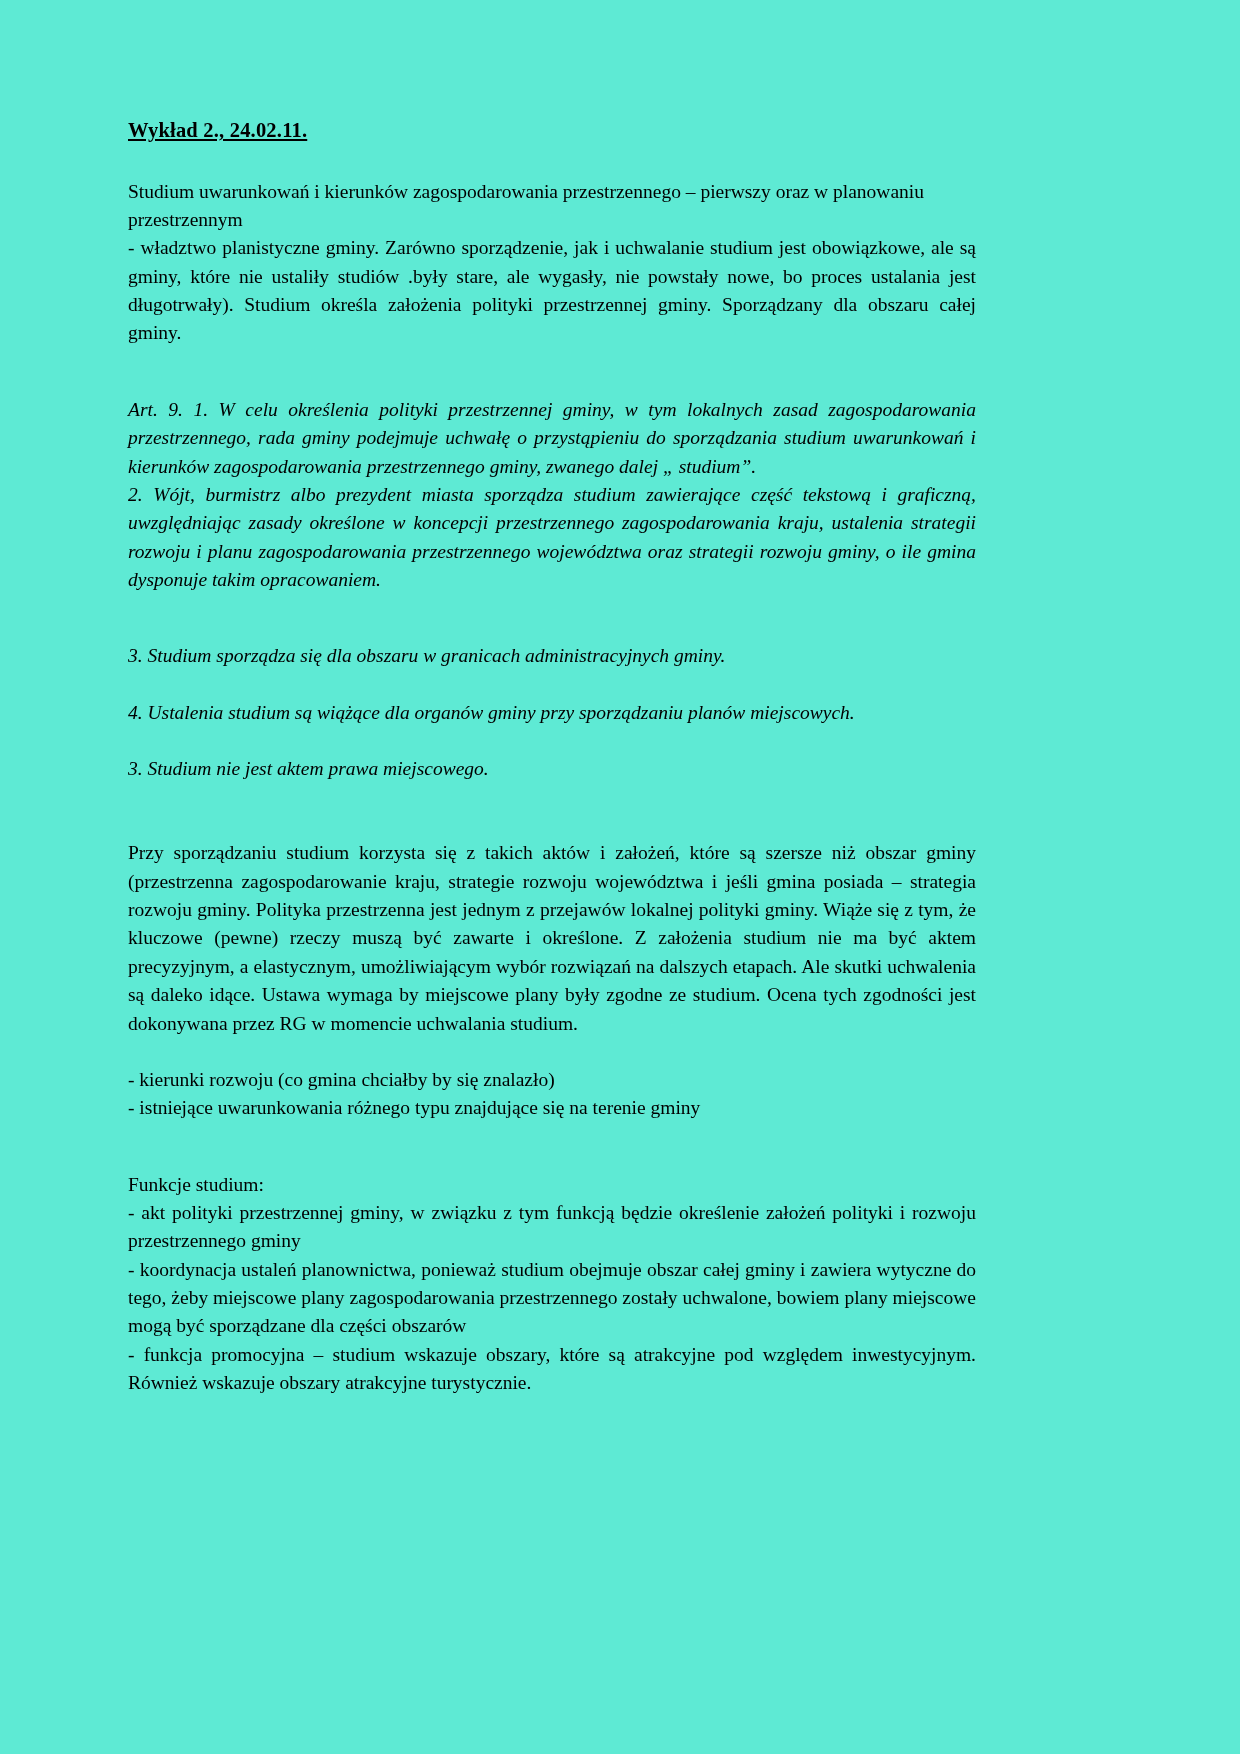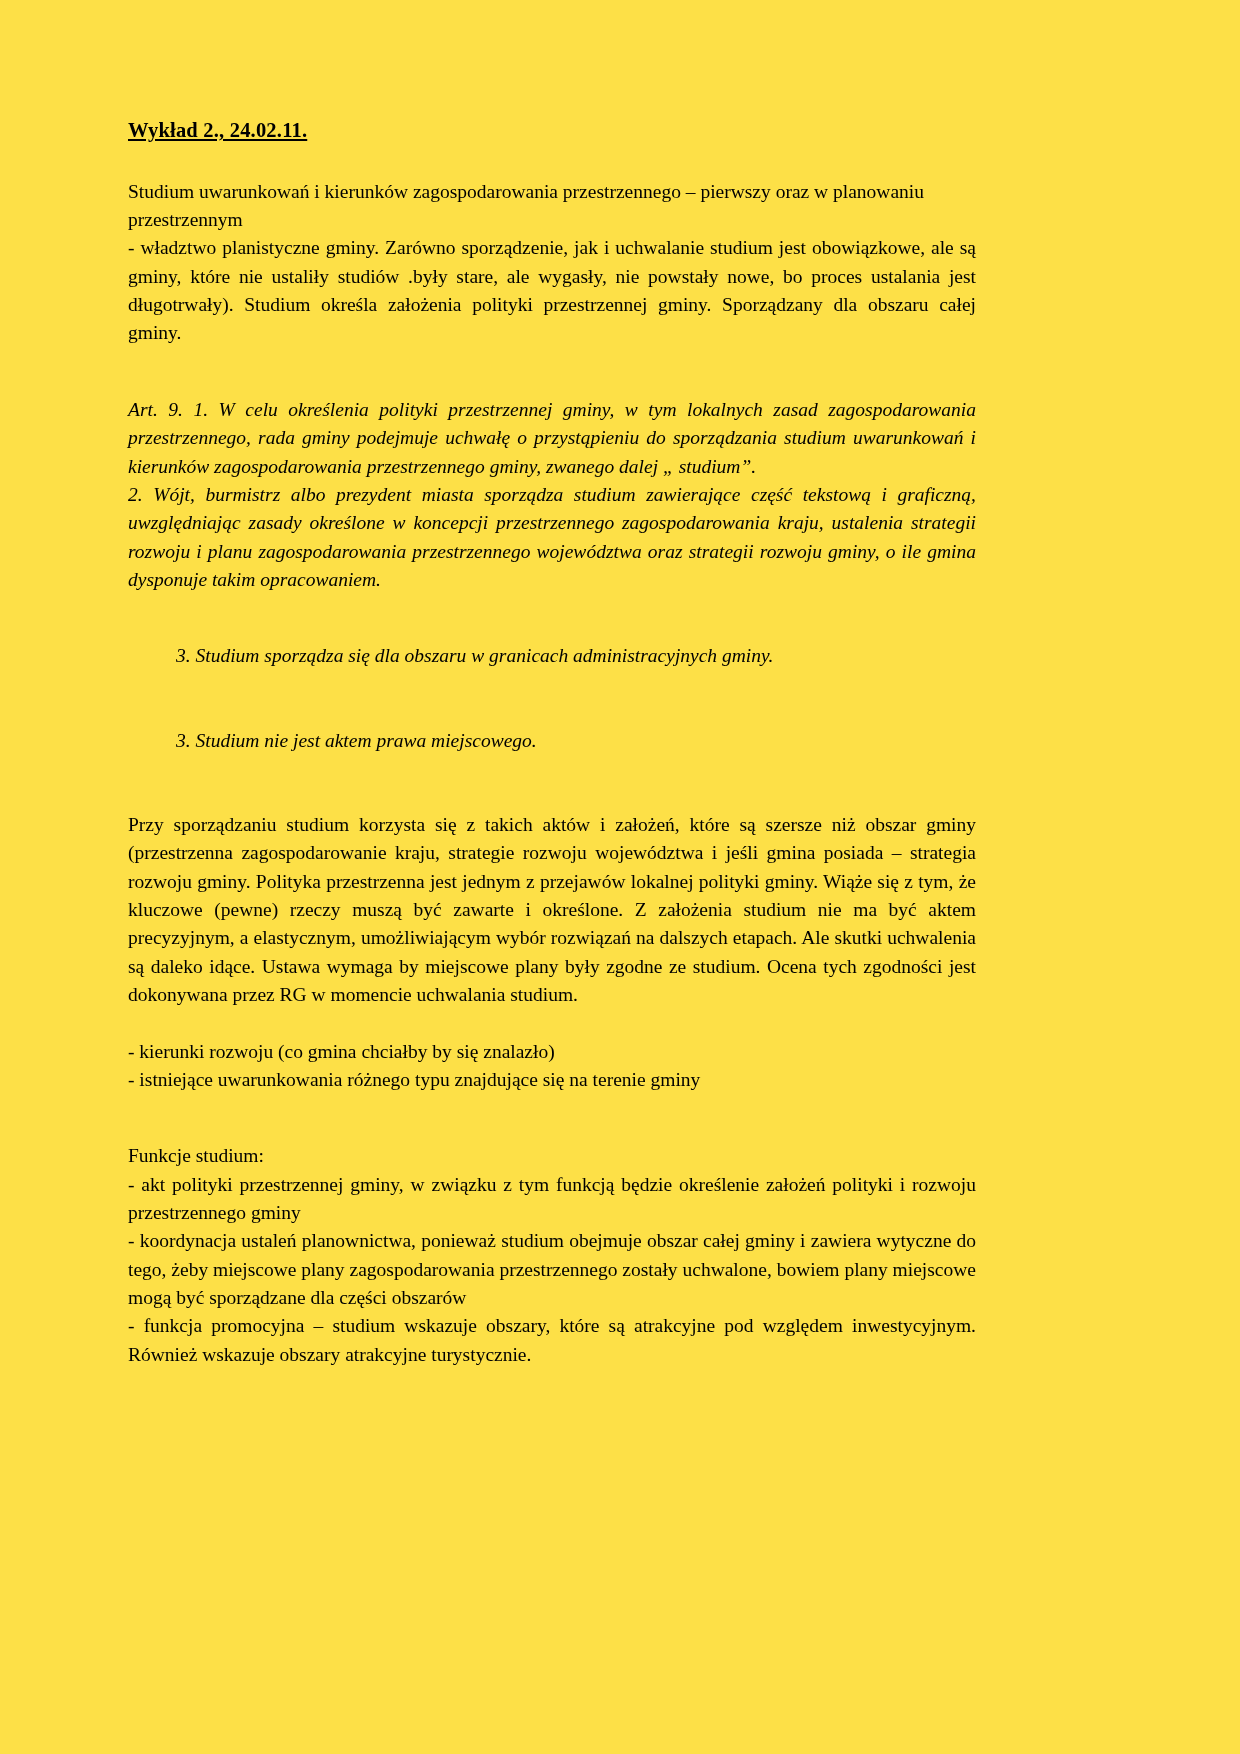--- a/index.html
+++ b/index.html
@@ -8,21 +8,21 @@
     background: #ffffff;
   }
   body {
     font-family: "Liberation Serif", "DejaVu Serif", serif;
     color: #000000;
   }
   .page {
     position: relative;
     width: 1240px;
     height: 1754px;
-    background: #fde047;
+    background: #5eead4;
     box-sizing: border-box;
     overflow: hidden;
   }
   .content {
     position: absolute;
     left: 128px;
     top: 118px;
     width: 848px;
   }
   .doc-title {
@@ -48,21 +48,20 @@
   }
   .block {
     margin-bottom: 20px;
   }
   .block:last-child {
     margin-bottom: 8px;
   }
   .italic p,
   p.italic {
     font-style: italic;
-    margin-left: 48px;
   }
   .gap-lg { height: 28px; }
   .tight p { margin: 0; }
 </style>
 </head>
 <body>
 
 <div class="page">
   <div class="content">
 
@@ -79,20 +78,21 @@
       <p>Art.  9.  1.  W celu określenia polityki przestrzennej gminy, w tym lokalnych zasad zagospodarowania przestrzennego, rada gminy podejmuje uchwałę o przystąpieniu do sporządzania studium uwarunkowań i kierunków zagospodarowania przestrzennego gminy, zwanego dalej „ studium”.</p>
       <p>2. Wójt, burmistrz albo prezydent miasta sporządza studium zawierające część tekstową i graficzną, uwzględniając zasady określone w koncepcji przestrzennego zagospodarowania kraju, ustalenia strategii rozwoju i planu zagospodarowania przestrzennego województwa oraz strategii rozwoju gminy, o ile gmina dysponuje takim opracowaniem.</p>
     </div>
 
     <div class="gap-lg"></div>
 
     <p class="italic left">3.  Studium sporządza się dla obszaru w granicach administracyjnych gminy.</p>
 
     <div class="gap-lg"></div>
 
+    <p class="italic left">4. Ustalenia studium są wiążące dla organów gminy przy sporządzaniu planów miejscowych.</p>
 
     <div class="gap-lg"></div>
 
     <p class="italic left">3. Studium nie jest aktem prawa miejscowego.</p>
 
     <div class="gap-lg"></div>
 
 
     <div class="gap-lg"></div>
 

